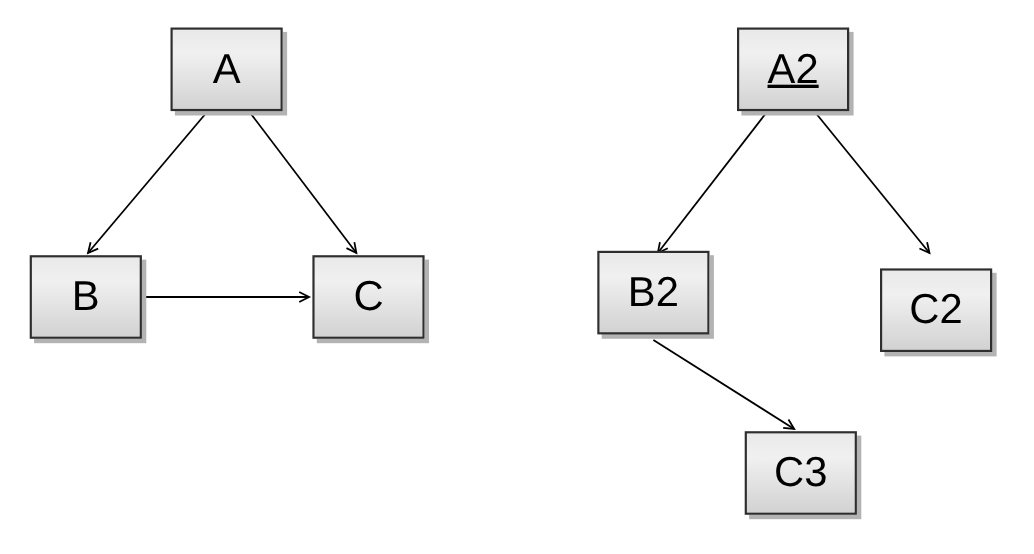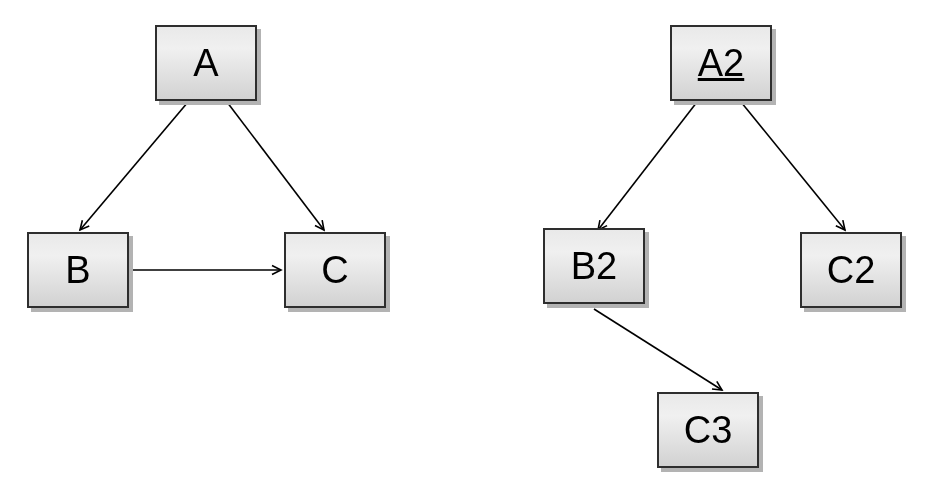--- a/index.html
+++ b/index.html
@@ -40,22 +40,22 @@
     font-size: 38px;
     line-height: 1;
     color: #000000;
     user-select: none;
   }
   .node-a  { left: 155px; top: 25px;  }
   .node-b  { left: 27px;  top: 232px; }
   .node-c  { left: 284px; top: 232px; }
   .node-a2 { left: 670px; top: 25px; text-decoration: underline;  }
   .node-b2 { left: 543px; top: 228px; }
-  .node-c2 { left: 800px; top: 232px; }
-  .node-c3 { left: 657px; top: 392px; }
+  .node-c2 { left: 800px; top: 244px; }
+  .node-c3 { left: 677px; top: 392px; }
 </style>
 </head>
 <body>
 
 <div class="canvas">
 
   <svg class="edges" width="940" height="504" viewBox="0 0 940 504" xmlns="http://www.w3.org/2000/svg">
     <defs>
       <marker id="arrow" markerWidth="14" markerHeight="14" refX="11" refY="7" orient="auto" markerUnits="userSpaceOnUse">
         <path d="M2,2.5 L11,7 L2,11.5" fill="none" stroke="#000000" stroke-width="1.6"></path>

